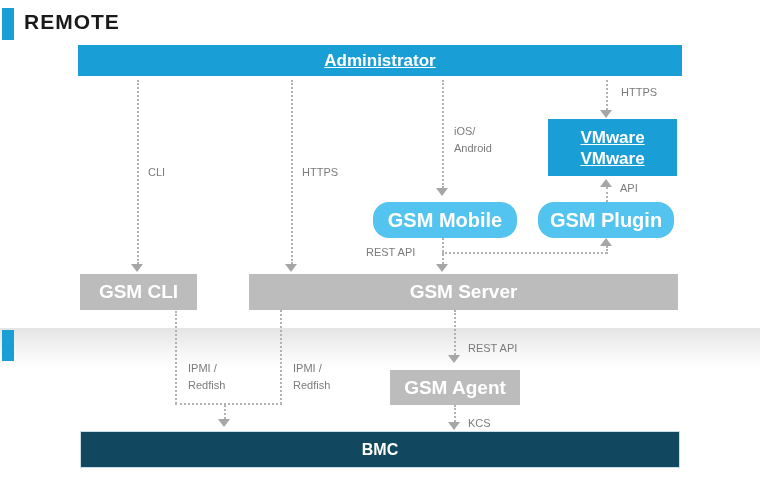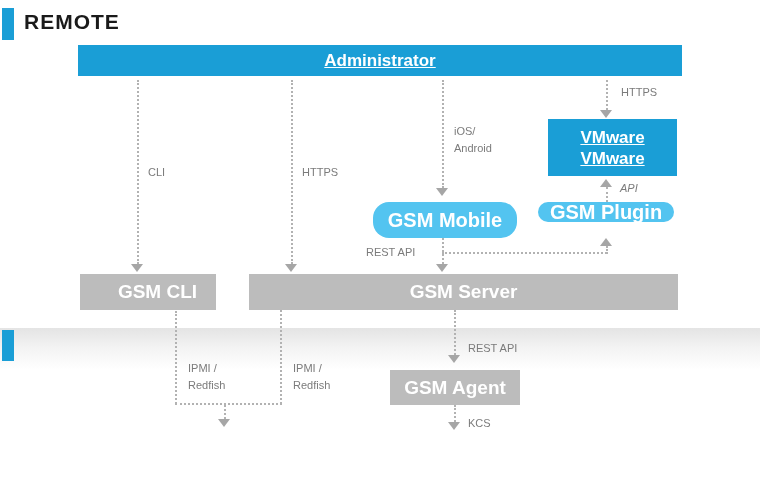--- a/index.html
+++ b/index.html
@@ -57,21 +57,21 @@
     <div>iOS/</div>
     <div>Android</div>
   </div>
 
   <div class="vline" style="left:606px;top:80px;height:30px;"></div>
   <div class="arrow-down" style="left:600px;top:110px;"></div>
   <div class="elabel" style="left:621px;top:84px;">HTTPS</div>
 
   <div class="arrow-up" style="left:600px;top:179px;"></div>
   <div class="vline" style="left:606px;top:187px;height:15px;"></div>
-  <div class="elabel" style="left:620px;top:180px;font-style:italic;">API</div>
+  <div class="elabel" style="left:620px;top:180px;">API</div>
 
   <div class="vline" style="left:442px;top:238px;height:26px;"></div>
   <div class="arrow-down" style="left:436px;top:264px;"></div>
   <div class="hline" style="left:442px;top:252px;width:165px;"></div>
   <div class="arrow-up" style="left:600px;top:238px;"></div>
   <div class="vline" style="left:606px;top:246px;height:8px;"></div>
   <div class="elabel" style="left:366px;top:244px;">REST API</div>
 
   <div class="vline" style="left:175px;top:311px;height:93px;"></div>
   <div class="vline" style="left:280px;top:310px;height:94px;"></div>
@@ -103,30 +103,33 @@
     <span>
       <span style="display:block;">VMware</span>
       <span style="display:block;">VMware</span>
     </span>
   </div>
 
   <div class="box lblue" style="left:373px;top:202px;width:144px;height:36px;font-size:20px;">
     <span>GSM Mobile</span>
   </div>
 
-  <div class="box lblue" style="left:538px;top:202px;width:136px;height:20px;font-size:20px;">
+  <div class="box lblue" style="left:538px;top:202px;width:136px;height:36px;font-size:20px;">
     <span>GSM Plugin</span>
   </div>
 
-  <div class="box gray" style="left:80px;top:274px;width:117px;height:36px;font-size:19px;padding-left:19px;">
+  <div class="box gray" style="left:80px;top:274px;width:117px;height:36px;font-size:19px;">
     <span>GSM CLI</span>
   </div>
 
   <div class="box gray" style="left:390px;top:370px;width:130px;height:35px;font-size:19px;">
     <span>GSM Agent</span>
   </div>
 
   <div class="box gray" style="left:249px;top:274px;width:429px;height:36px;font-size:19px;">
     <span>GSM Server</span>
   </div>
 
+  <div class="box teal" style="left:81px;top:432px;width:598px;height:35px;font-size:16px;">
+    <span>BMC</span>
+  </div>
 
 </div>
 
 </body></html>

